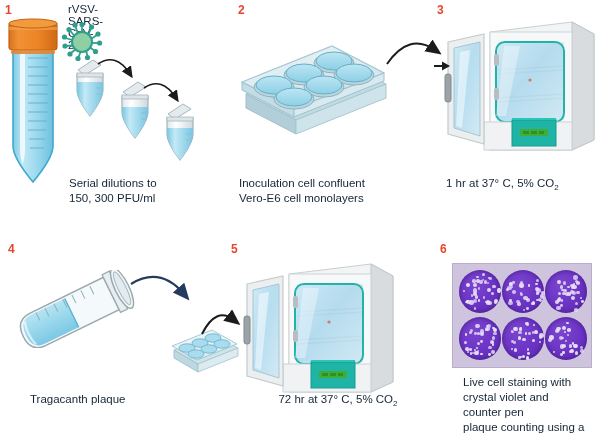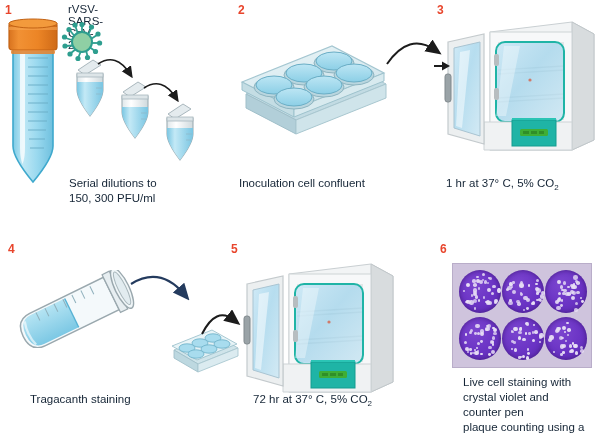--- a/index.html
+++ b/index.html
@@ -224,20 +224,21 @@
     <defs>
         <marker id="ah2" markerWidth="8" markerHeight="8" refX="4" refY="3.6" orient="auto">
       <path d="M0 0 L8 3.6 L0 7.2 z" fill="#1c1c1c"></path>
         </marker>
       </defs>
     <path d="M2 36 Q24 4 50 22" fill="none" stroke="#1c1c1c" stroke-width="2" marker-end="url(#ah2)"></path>
   </svg>
 
   <div class="cap" style="left:239px;top:176px;width:170px;">
     <div>Inoculation cell confluent</div>
+    <div>Vero-E6 cell monolayers</div>
   </div>
 </div>
 
 <div class="panel">
   <div class="pnum" style="left:437px;top:4px;">3</div>
 
   <svg class="art" id="inc3" width="168" height="148" viewBox="0 0 168 148">
     <defs>
       <linearGradient id="glassg" x1="0" y1="0" x2="1" y2="1">
         <stop offset="0" stop-color="#cfeaf7" stop-opacity=".95"></stop>
@@ -328,21 +329,21 @@
   <svg class="art" id="arrow45" width="76" height="48" viewBox="0 0 76 48">
     <defs>
         <marker id="ah4" markerWidth="8" markerHeight="8" refX="4" refY="3.6" orient="auto">
       <path d="M0 0 L8 3.6 L0 7.2 z" fill="#243b5e"></path>
         </marker>
       </defs>
     <path d="M3 16 Q32 -2 56 26" fill="none" stroke="#243b5e" stroke-width="2.1" marker-end="url(#ah4)"></path>
   </svg>
 
   <div class="cap" style="left:30px;top:392px;width:180px;">
-    <div>Tragacanth staining</div>
+    <div>Tragacanth plaque</div>
   </div>
 </div>
 
 <div class="panel">
   <div class="pnum" style="left:231px;top:243px;">5</div>
 
   <svg class="art" id="miniplate" width="74" height="52" viewBox="0 0 74 52">
     <path d="M6 28 L30 42 L70 26 L46 12 Z" fill="#cfe4ea" stroke="#a9c7d0" stroke-width=".9"></path>
     <path d="M6 28 L6 36 L30 50 L30 42 Z" fill="#bdd8e0" stroke="#a0bfc9" stroke-width=".9"></path>
     <path d="M30 42 L30 50 L70 34 L70 26 L70 26 Z" fill="#dbebf0" stroke="#a9c7d0" stroke-width=".9"></path>
@@ -390,21 +391,21 @@
         <rect x="89" y="115" width="6" height="3"></rect>
         <rect x="97" y="115" width="6" height="3"></rect>
         <rect x="105" y="115" width="5" height="3"></rect>
       </g>
     <path d="M14 26 L50 18 L50 128 L14 118 Z" fill="#eceff0" stroke="#c4cacd" stroke-width="1.2"></path>
     <path d="M20 32 L46 26 L46 120 L20 112 Z" fill="url(#glassg)" stroke="#a9c4d2" stroke-width="1"></path>
     <path d="M26 36 L36 34 L28 112 L22 110 Z" fill="#ffffff" opacity=".5"></path>
     <rect x="11" y="58" width="6" height="28" rx="2.5" fill="#9aa3a7" stroke="#80898d" stroke-width="1"></rect>
   </svg>
 
-  <div class="cap" style="left:253px;top:392px;width:170px;">
+  <div class="cap" style="left:253px;top:392px;width:170px;text-align:center;">
     <span>72 hr</span>
     <span>at</span>
     <span>37° C,</span>
     <span>5% CO</span><sub style="font-size:8px;">2</sub>
   </div>
 </div>
 
 <div class="panel">
   <div class="pnum" style="left:440px;top:243px;">6</div>
 

